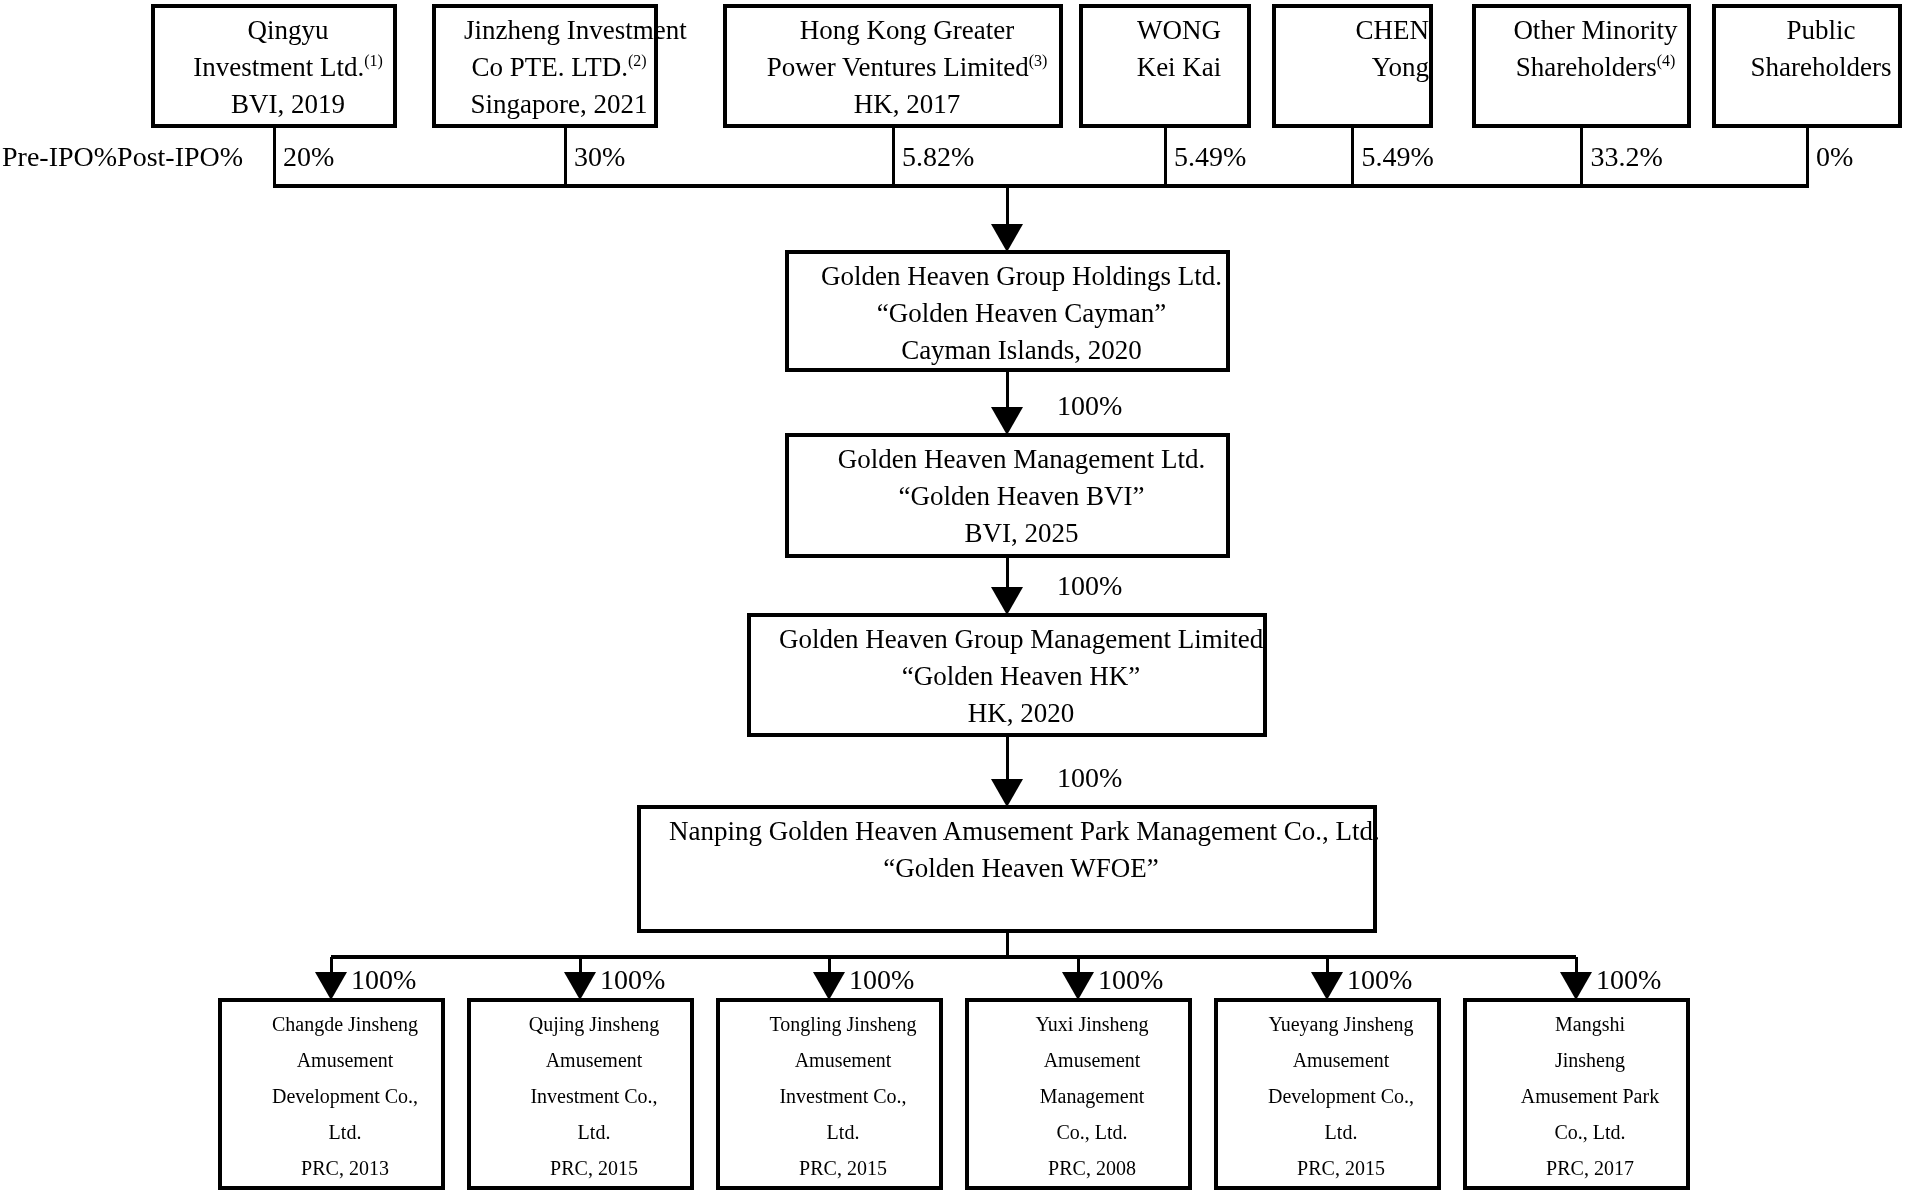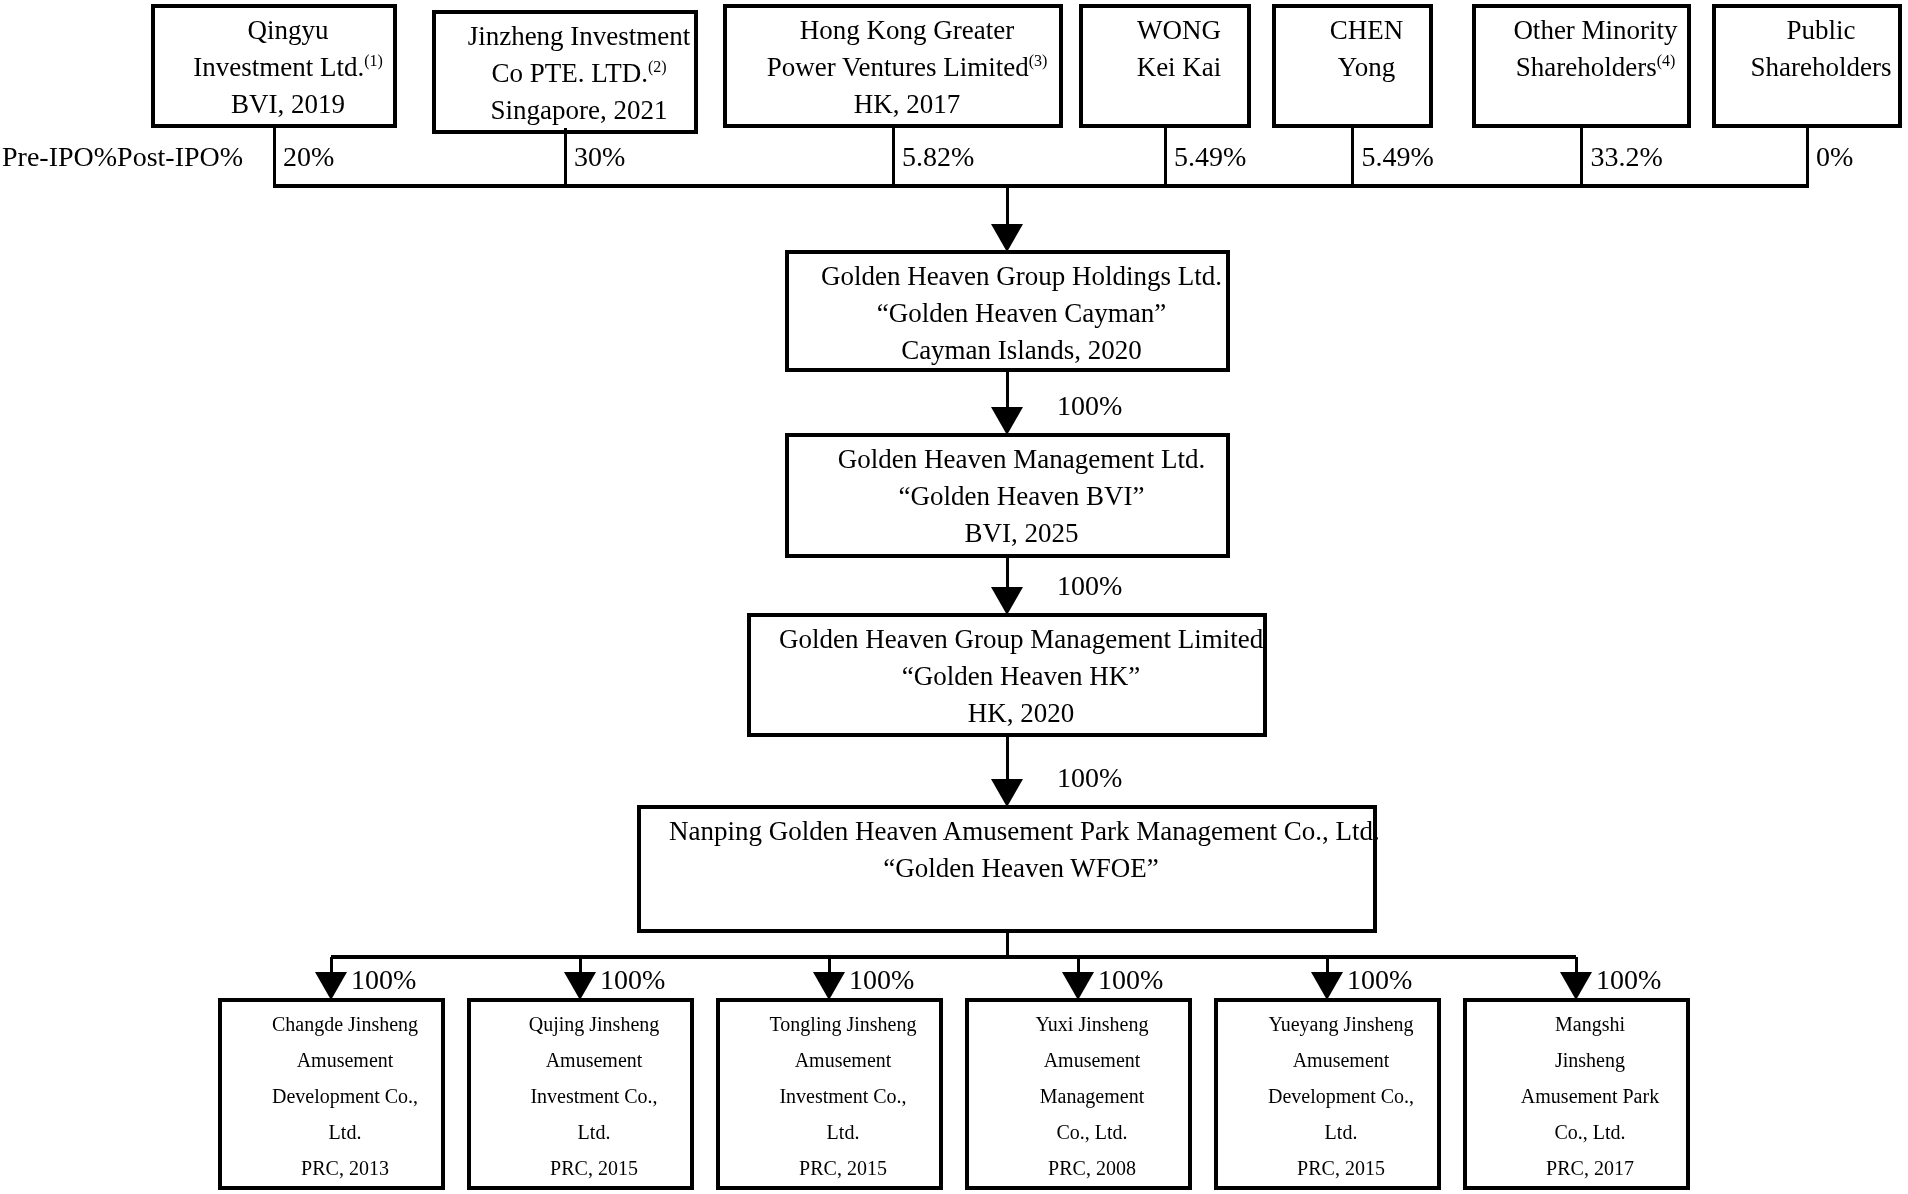--- a/index.html
+++ b/index.html
@@ -69,41 +69,41 @@
 
 <div class="canvas" id="canvas">
   <div class="row-label" style="left:2px; top:141px;">Pre-IPO%Post-IPO%</div>
 <div class="ebox" style="left: 151px; top: 4px; width: 246px; height: 124px;">
       <div class="bline"><span>Qingyu</span></div>
       <div class="bline"><span>Investment Ltd.</span><sup>(1)</sup></div>
       <div class="bline"><span>BVI, 2019</span></div>
     </div>
     <div class="vline" style="left: 272.5px; top: 128px; width: 3px; height: 60px;"></div>
     <div class="pct" style="left: 283px; top: 141px;">20%</div>
-    <div class="ebox" style="left: 432px; top: 4px; width: 266px; height: 124px; margin-top: 6px;">
+    <div class="ebox" style="left: 432px; top: 4px; width: 226px; height: 124px;">
       <div class="bline"><span>Jinzheng Investment</span></div>
       <div class="bline"><span>Co PTE. LTD.</span><sup>(2)</sup></div>
       <div class="bline"><span>Singapore, 2021</span></div>
     </div>
     <div class="vline" style="left: 563.5px; top: 128px; width: 3px; height: 60px;"></div>
     <div class="pct" style="left: 574px; top: 141px;">30%</div>
     <div class="ebox" style="left: 723px; top: 4px; width: 340px; height: 124px;">
       <div class="bline"><span>Hong Kong Greater</span></div>
       <div class="bline"><span>Power Ventures Limited</span><sup>(3)</sup></div>
       <div class="bline"><span>HK, 2017</span></div>
     </div>
     <div class="vline" style="left: 891.5px; top: 128px; width: 3px; height: 60px;"></div>
     <div class="pct" style="left: 902px; top: 141px;">5.82%</div>
     <div class="ebox" style="left: 1079px; top: 4px; width: 172px; height: 124px;">
       <div class="bline"><span>WONG</span></div>
       <div class="bline"><span>Kei Kai</span></div>
     </div>
     <div class="vline" style="left: 1163.5px; top: 128px; width: 3px; height: 60px;"></div>
     <div class="pct" style="left: 1174px; top: 141px;">5.49%</div>
-    <div class="ebox" style="left: 1272px; top: 4px; width: 161px; height: 124px;">
+    <div class="ebox" style="left: 1272px; top: 4px; width: 161px; height: 124px; text-align: right;">
       <div class="bline"><span>CHEN</span></div>
       <div class="bline"><span>Yong</span></div>
     </div>
     <div class="vline" style="left: 1351px; top: 128px; width: 3px; height: 60px;"></div>
     <div class="pct" style="left: 1361.5px; top: 141px;">5.49%</div>
     <div class="ebox" style="left: 1472px; top: 4px; width: 219px; height: 124px;">
       <div class="bline"><span>Other Minority</span></div>
       <div class="bline"><span>Shareholders</span><sup>(4)</sup></div>
     </div>
     <div class="vline" style="left: 1580px; top: 128px; width: 3px; height: 60px;"></div>

